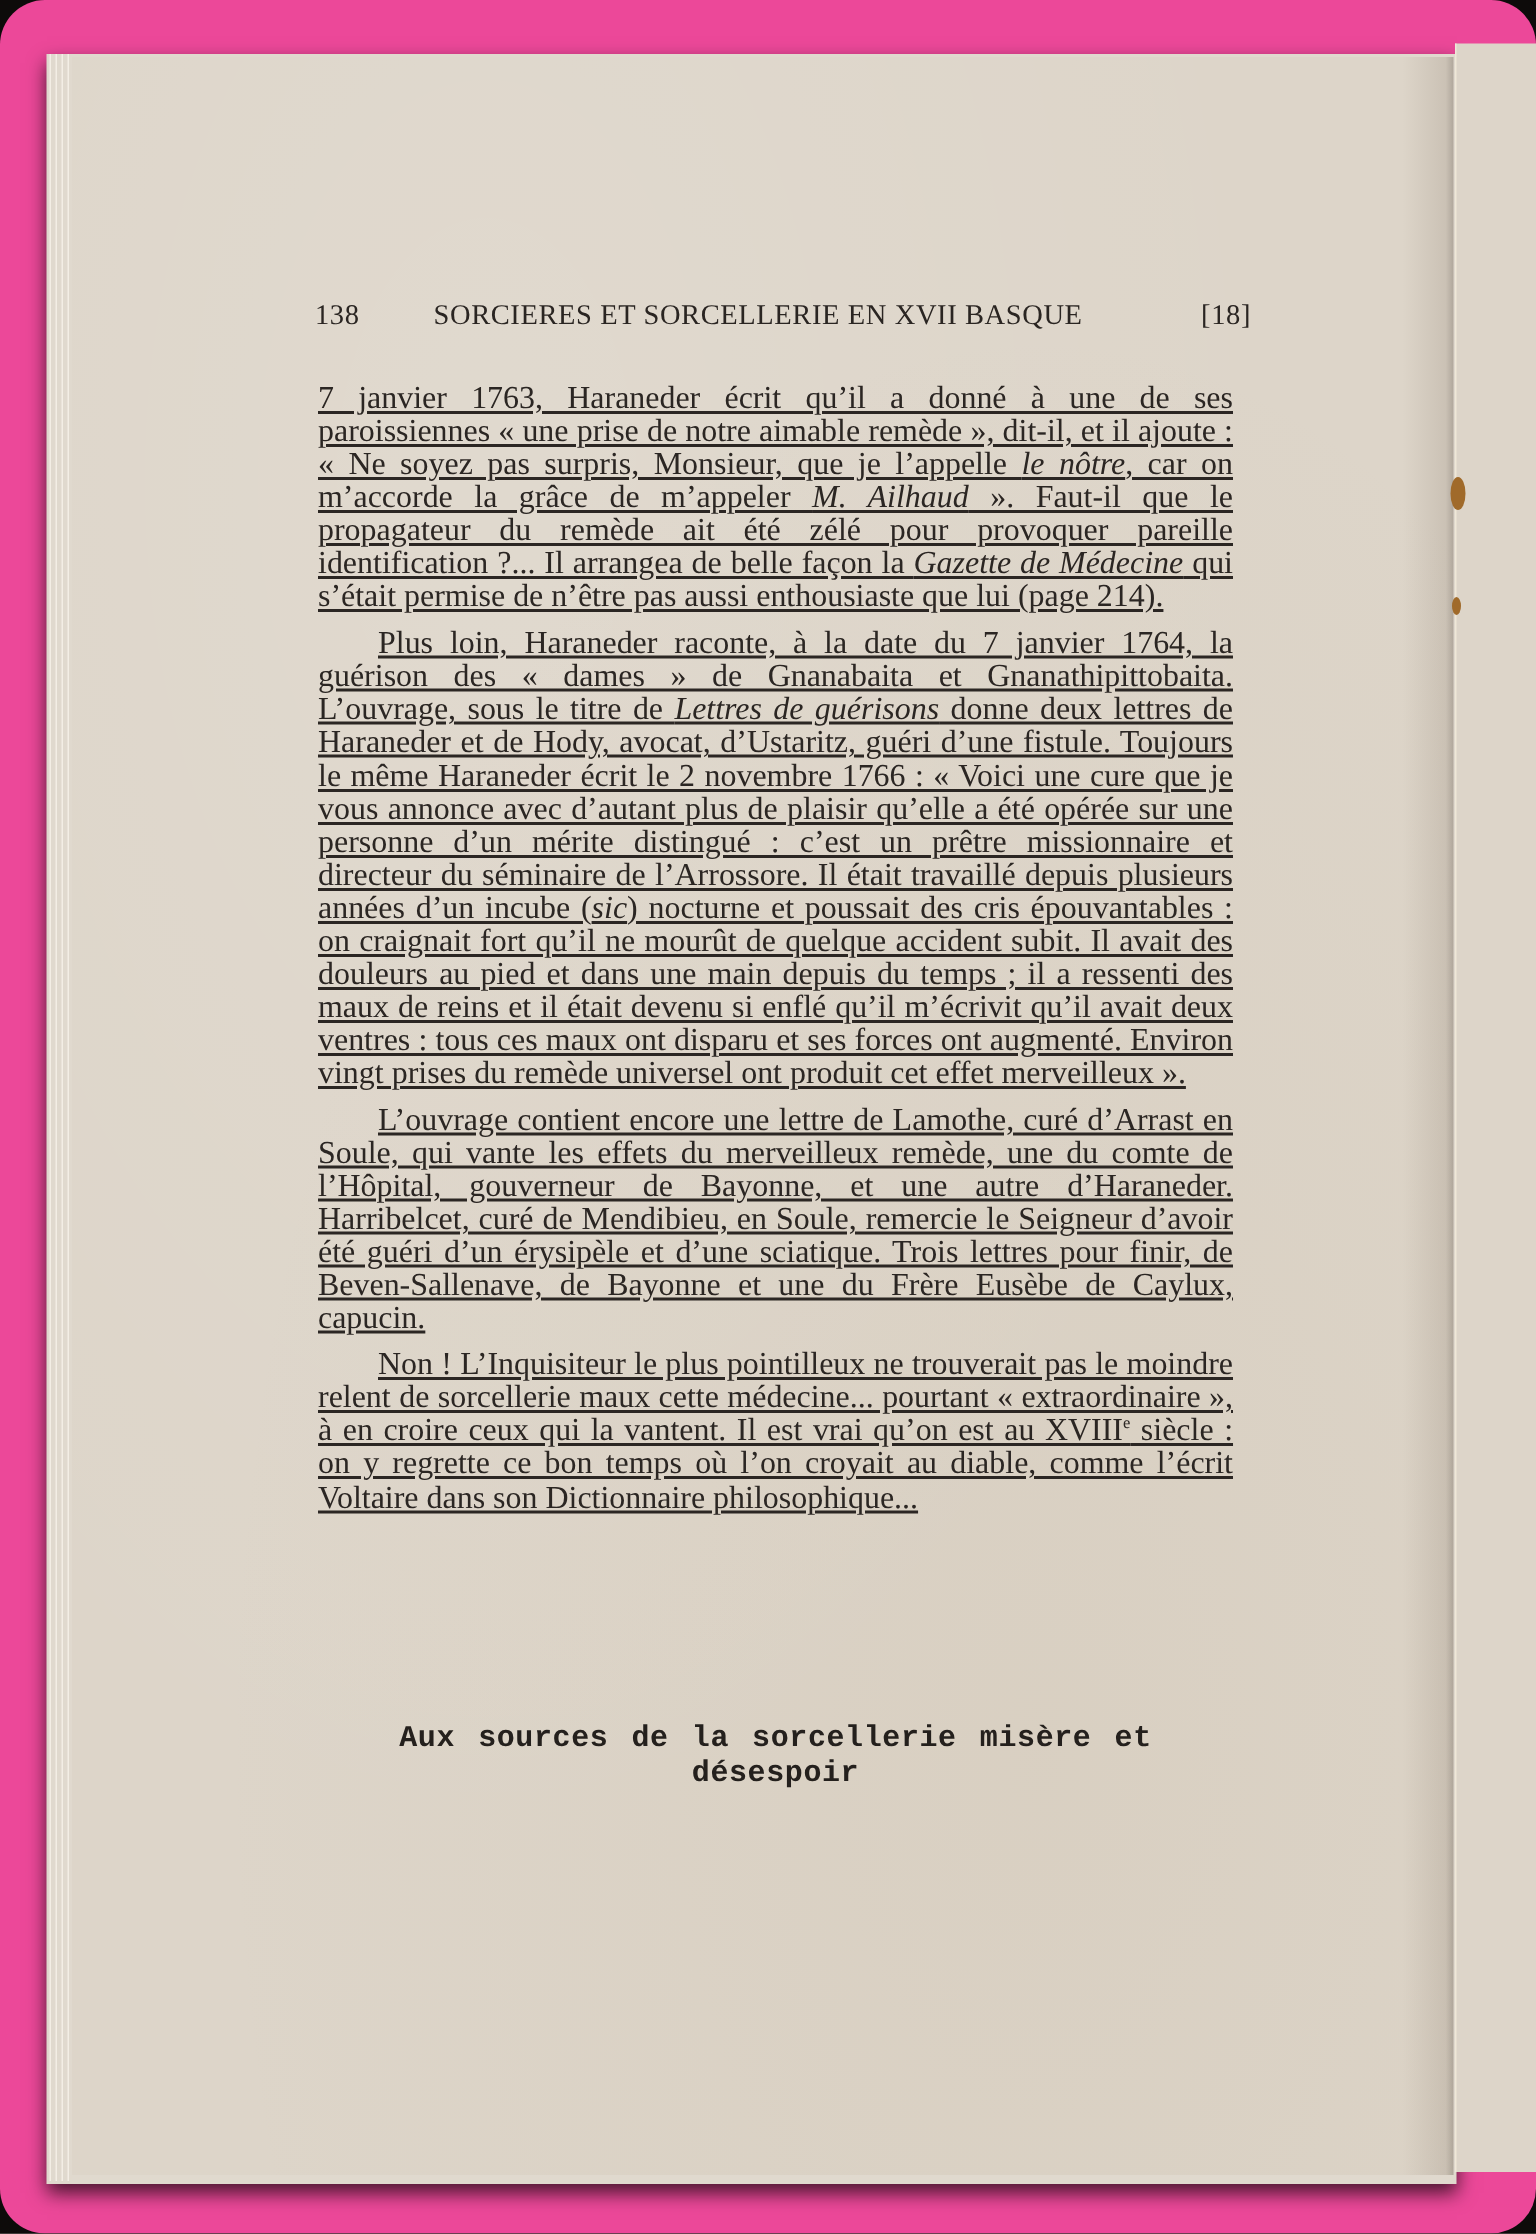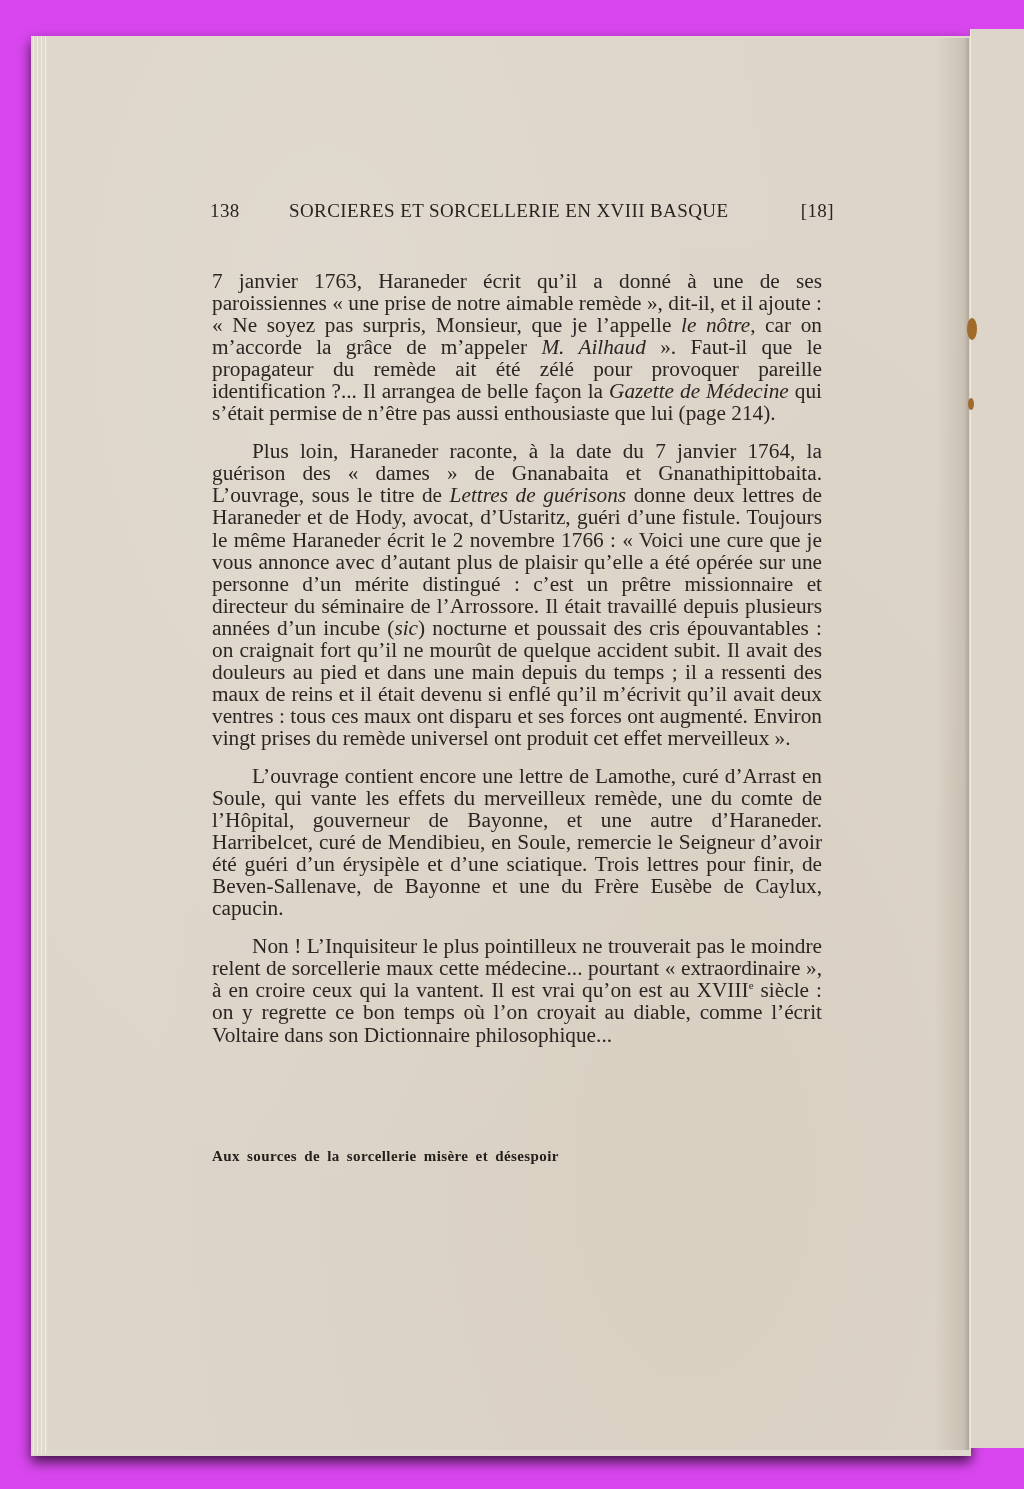--- a/index.html
+++ b/index.html
@@ -7,21 +7,22 @@
       padding: 0;
       width: 1024px;
       height: 1489px;
       background: #0d0b0a;
       overflow: hidden;
     }
     .scan {
       position: relative;
       width: 1024px;
       height: 1489px;
-      background: #d946ef;
+      background: #ec4899;
+      border-radius: 30px;
     }
     .page-stack {
       position: absolute;
       left: 31px;
       top: 36px;
       width: 940px;
       height: 1420px;
       background: #e0d9ce;
       box-shadow: 0 6px 12px rgba(0,0,0,0.7);
     }
@@ -84,37 +85,38 @@
       top: 254px;
       width: 610px;
       font-family: "Liberation Serif", "DejaVu Serif", serif;
       font-size: 21.3px;
       line-height: 22.05px;
       color: #2b2623;
       text-align: justify;
       hyphens: none;
     }
     .body-text p {
-      margin: 16px 0 9px 0;
+      margin: 0 0 9px 0;
       text-indent: 0;
+      text-decoration: underline;
     }
     .body-text p.indent {
       text-indent: 40px;
     }
     .body-text .ital { font-style: italic; }
     .body-text sup { font-size: 11px; vertical-align: 8px; line-height: 0; }
     .section-heading {
       position: absolute;
       left: 212px;
       top: 1148px;
       width: 610px;
-      text-align: left;
-      font-family: Liberation Serif, serif;
+      text-align: center;
+      font-family: Liberation Mono, monospace;
       font-weight: bold;
-      font-size: 15px;
+      font-size: 20px;
       color: #24201d;
       letter-spacing: 0.4px;
       word-spacing: 3px;
     }
     .body-text-2 {
       position: absolute;
       left: 212px;
       top: 1198px;
       width: 610px;
       font-family: "Liberation Serif", "DejaVu Serif", serif;
@@ -136,21 +138,21 @@
   <div class="page-edge" style="left:41px"></div>
   <div class="page-edge" style="left:45px"></div>
   <div class="page"></div>
   <div class="gutter-shadow"></div>
   <div class="next-page"></div>
   <div class="spot" style="left:967px;top:318px;width:10px;height:22px;"></div>
   <div class="spot" style="left:968px;top:398px;width:6px;height:12px;"></div>
 
   <div class="running-head">
     <span class="folio">138</span>
-    <span class="title">SORCIERES ET SORCELLERIE EN XVIII BASQUE</span>
+    <span class="title">SORCIERES ET SORCELLERIE EN XVII BASQUE</span>
     <span class="sig">[18]</span>
   </div>
 
   <div class="body-text">
     <p><span>7 janvier 1763, Haraneder écrit qu’il a donné à une de ses paroissiennes « une prise de notre aimable remède », dit-il, et il ajoute : « Ne soyez pas surpris, Monsieur, que je l’appelle </span><span class="ital">le nôtre</span><span>, car on m’accorde la grâce de m’appeler </span><span class="ital">M. Ailhaud</span><span> ». Faut-il que le propagateur du remède ait été zélé pour provoquer pareille identification ?... Il arrangea de belle façon la </span><span class="ital">Gazette de Médecine</span><span> qui s’était permise de n’être pas aussi enthousiaste que lui (page 214).</span></p>
     <p class="indent"><span>Plus loin, Haraneder raconte, à la date du 7 janvier 1764, la guérison des « dames » de Gnanabaita et Gnanathipittobaita. L’ouvrage, sous le titre de </span><span class="ital">Lettres de guérisons</span><span> donne deux lettres de Haraneder et de Hody, avocat, d’Ustaritz, guéri d’une fistule. Toujours le même Haraneder écrit le 2 novembre 1766 : « Voici une cure que je vous annonce avec d’autant plus de plaisir qu’elle a été opérée sur une personne d’un mérite distingué : c’est un prêtre missionnaire et directeur du séminaire de l’Arrossore. Il était travaillé depuis plusieurs années d’un incube (</span><span class="ital">sic</span><span>) nocturne et poussait des cris épouvantables : on craignait fort qu’il ne mourût de quelque accident subit. Il avait des douleurs au pied et dans une main depuis du temps ; il a ressenti des maux de reins et il était devenu si enflé qu’il m’écrivit qu’il avait deux ventres : tous ces maux ont disparu et ses forces ont augmenté. Environ vingt prises du remède universel ont produit cet effet merveilleux ».</span></p>
     <p class="indent"><span>L’ouvrage contient encore une lettre de Lamothe, curé d’Arrast en Soule, qui vante les effets du merveilleux remède, une du comte de l’Hôpital, gouverneur de Bayonne, et une autre d’Haraneder. Harribelcet, curé de Mendibieu, en Soule, remercie le Seigneur d’avoir été guéri d’un érysipèle et d’une sciatique. Trois lettres pour finir, de Beven-Sallenave, de Bayonne et une du Frère Eusèbe de Caylux, capucin.</span></p>
     <p class="indent"><span>Non ! L’Inquisiteur le plus pointilleux ne trouverait pas le moindre relent de sorcellerie maux cette médecine... pourtant « extraordinaire », à en croire ceux qui la vantent. Il est vrai qu’on est au XVIII</span><sup>e</sup><span> siècle : on y regrette ce bon temps où l’on croyait au diable, comme l’écrit Voltaire dans son Dictionnaire philosophique...</span></p>
   </div>
 

